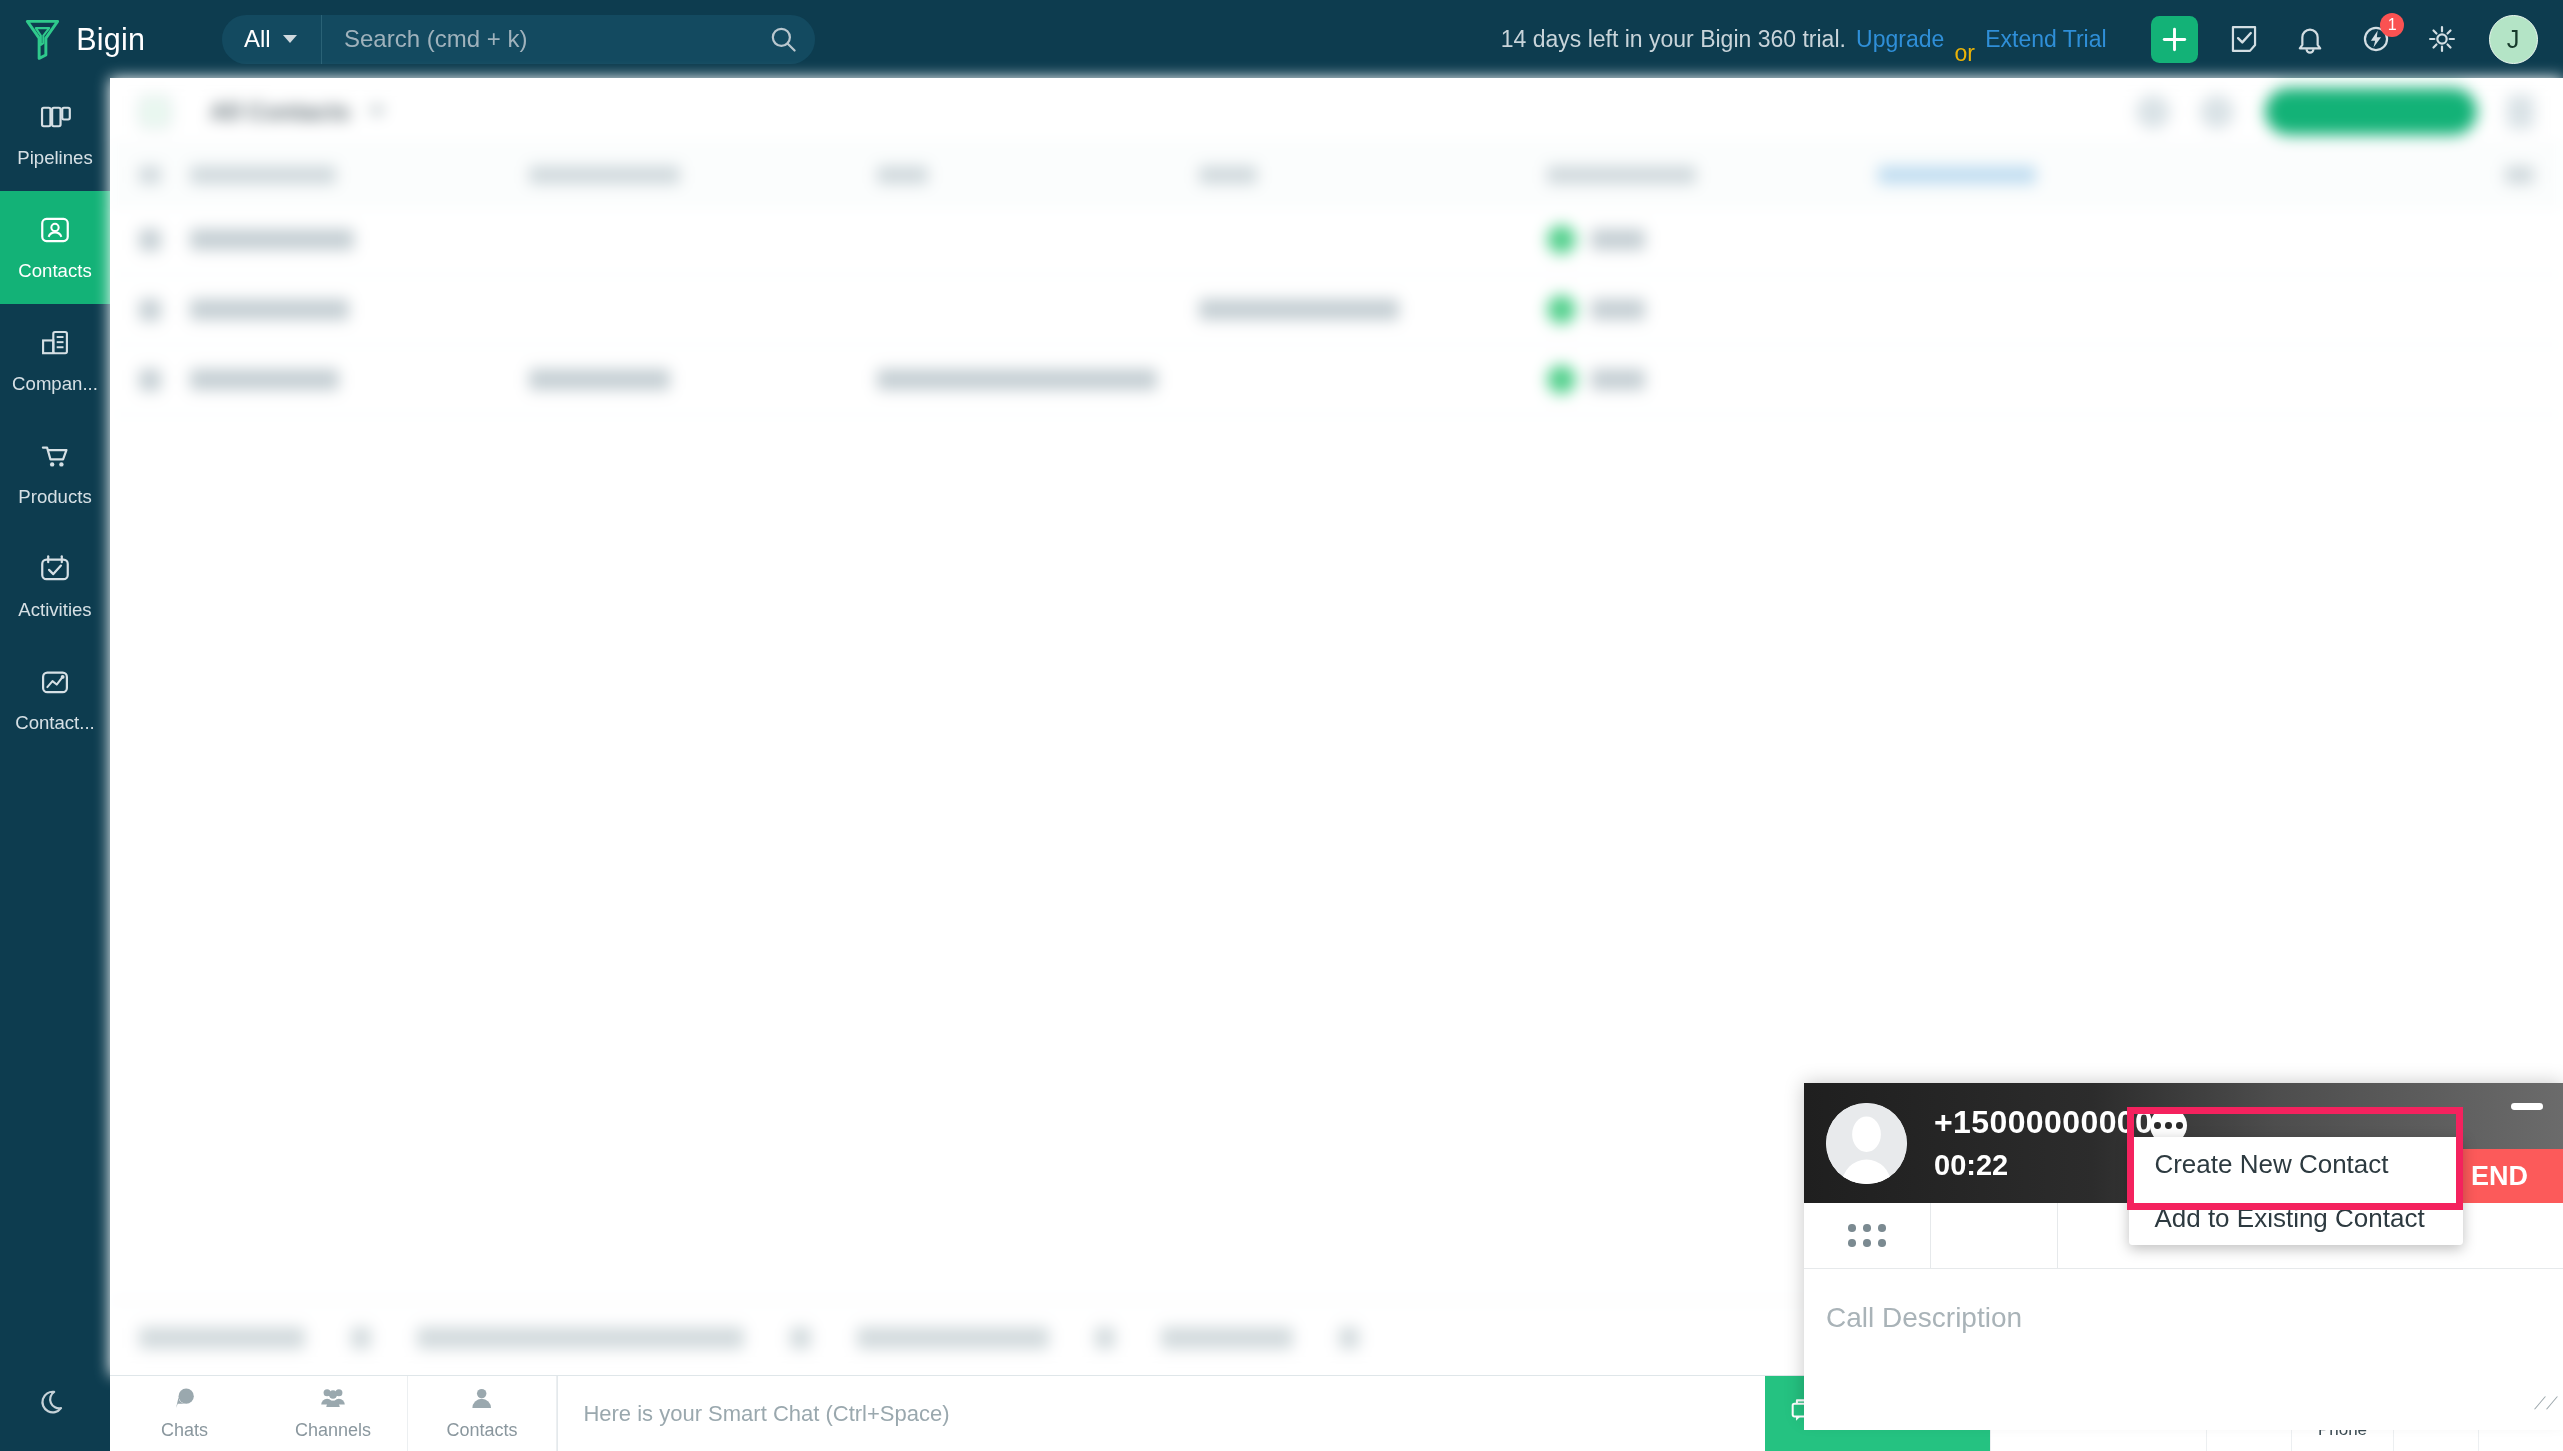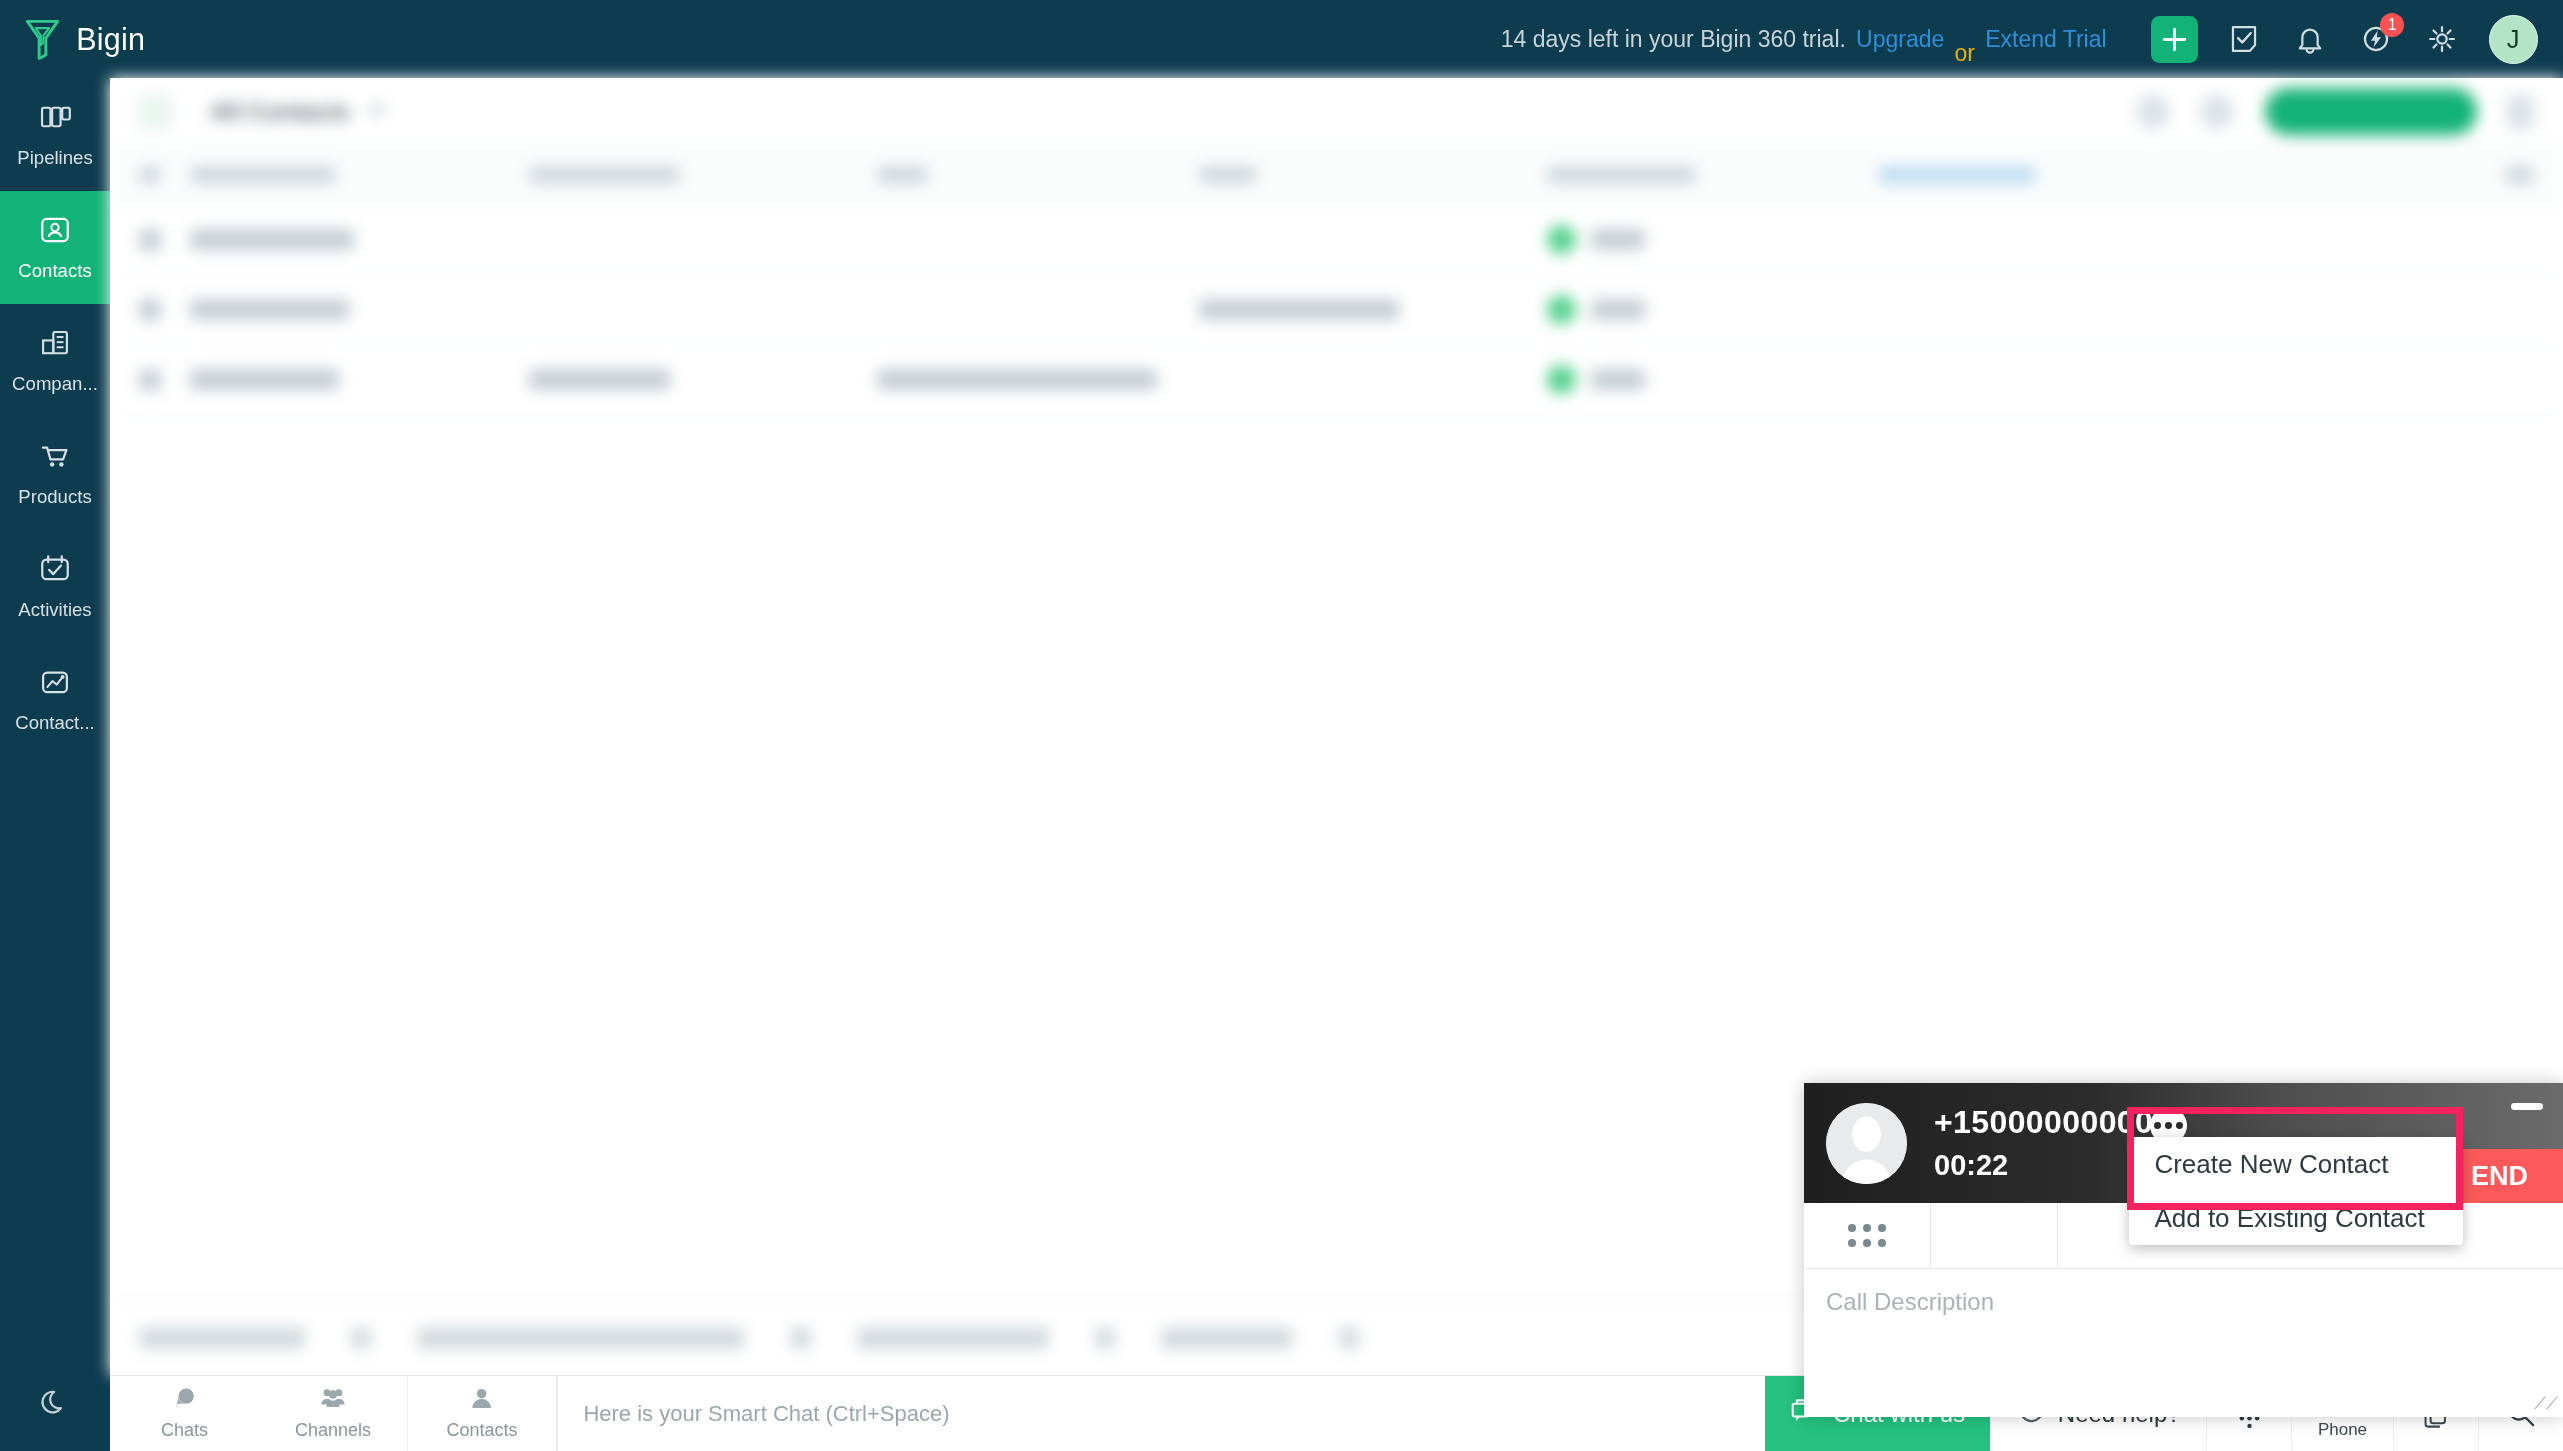--- a/index.html
+++ b/index.html
@@ -166,22 +166,22 @@
   .cw-actions {
     height:66px; display:flex; align-items:center; border-bottom:0.8px solid #e6e9eb; background:#fff;
   }
   .cw-act {
     width:127px; height:66px; display:flex; align-items:center; justify-content:center;
     border-right:0.8px solid #e6e9eb;
   }
   .dialpad-dots { display:grid; grid-template-columns:repeat(3,7.6px); gap:7.6px; }
   .dialpad-dots i { width:7.6px;height:7.6px;border-radius:50%;background:#7b8a91; display:block;}
   .cw-desc {
-    position:absolute; left:0; top:186px; width:759px; height:147px;
-    padding:18.6px 22px; color:#a9b3b8; font-size:24px; background:#fff;
+    position:absolute; left:0; top:200px; width:759px; height:147px;
+    padding:18.6px 22px; color:#a9b3b8; font-size:28px; background:#fff;
   }
   .cw-resize { position:absolute; right:5.1px; bottom:3.4px; color:#9aa5aa; font-size:17px; }
 
   .cw-menu {
     position:absolute; left:2129px; top:1137px; width:334px; height:108px;
     background:#ffffff; border-radius:3.4px; box-shadow:0 3.4px 13.6px rgba(0,0,0,.25);
     z-index:40;
   }
   .cw-mi { height:54px; display:flex; align-items:center; padding-left:25.4px; font-size:26px; color:#2d3a40; }
 
@@ -200,20 +200,33 @@
     <div class="brand">
       <span class="brand-logo">
         <svg width="37" height="42" viewBox="0 0 44 50">
           <path d="M4 4 H40 L26 24 V44 L18 48 V24 Z" fill="none" stroke="#2fc98c" stroke-width="3.5" stroke-linejoin="round"></path>
           <path d="M14 12 H30 L23 21 V30 L20 32 V21 Z" fill="none" stroke="#2fc98c" stroke-width="2.5" stroke-linejoin="round"></path>
         </svg>
       </span>
       <span class="brand-name">Bigin</span>
     </div>
 
+    <div class="searchwrap">
+      <div class="search-scope">
+        <span>All</span>
+        <span class="caret"></span>
+      </div>
+      <input class="search-input" value="" placeholder="Search (cmd + k)" style="">
+      <span class="search-btn">
+        <svg width="29" height="29" viewBox="0 0 34 34">
+          <circle cx="14.5" cy="14.5" r="10" fill="none" stroke="#b9c7ce" stroke-width="2.6"></circle>
+          <line x1="22" y1="22" x2="30" y2="30" stroke="#b9c7ce" stroke-width="2.6" stroke-linecap="round"></line>
+        </svg>
+      </span>
+    </div>
 
     <div class="trial">
       <span>14 days left in your Bigin 360 trial.</span>
       <a href="#">Upgrade</a>
       <span class="plain">or</span>
       <a href="#">Extend Trial</a>
     </div>
 
     <div class="topicons">
       <div class="add-btn">

